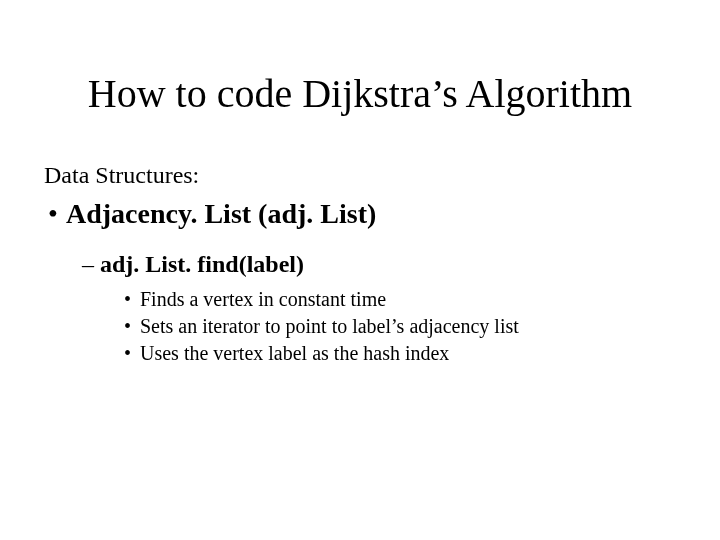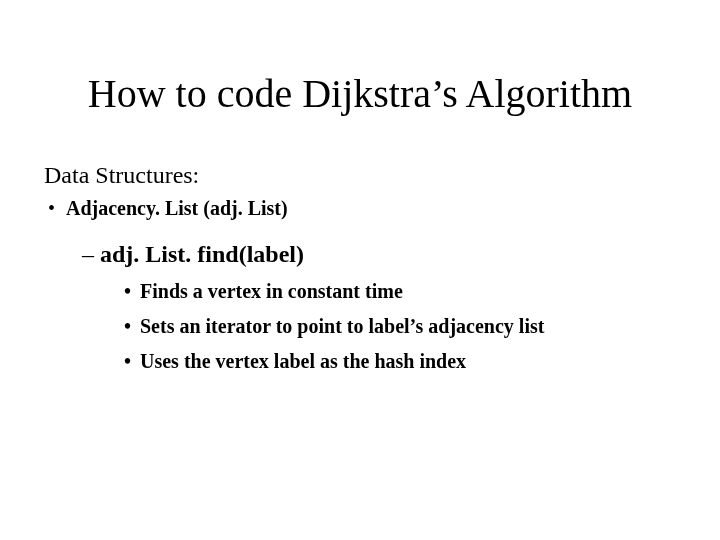--- a/index.html
+++ b/index.html
@@ -35,21 +35,21 @@
     font-size: 28px;
     line-height: 1.25;
   }
   .intro {
     margin: 0 0 6px 0;
     font-size: 24px;
   }
   .lvl1 {
     margin: 0 0 14px 0;
     padding-left: 24px;
-    font-size: 20px;
+    font-size: 28px;
   }
   .lvl1 .bullet {
     display: inline-block;
     width: 18px;
     margin-left: -20px;
   }
   .lvl1 .text {
     font-weight: bold;
   }
   .lvl2 {
@@ -58,24 +58,24 @@
     font-size: 24px;
     font-weight: bold;
   }
   .lvl2 .dash {
     display: inline-block;
     width: 18px;
     margin-left: -20px;
     font-weight: normal;
   }
   .lvl3 {
-    margin: 10px 0 2px 0;
+    margin: 0 0 2px 0;
     padding-left: 98px;
     font-size: 20px;
-    font-weight: bold;
+    font-weight: normal;
   }
   .lvl3 .bullet {
     display: inline-block;
     width: 16px;
     margin-left: -18px;
   }
 </style>
 </head>
 <body>
 

